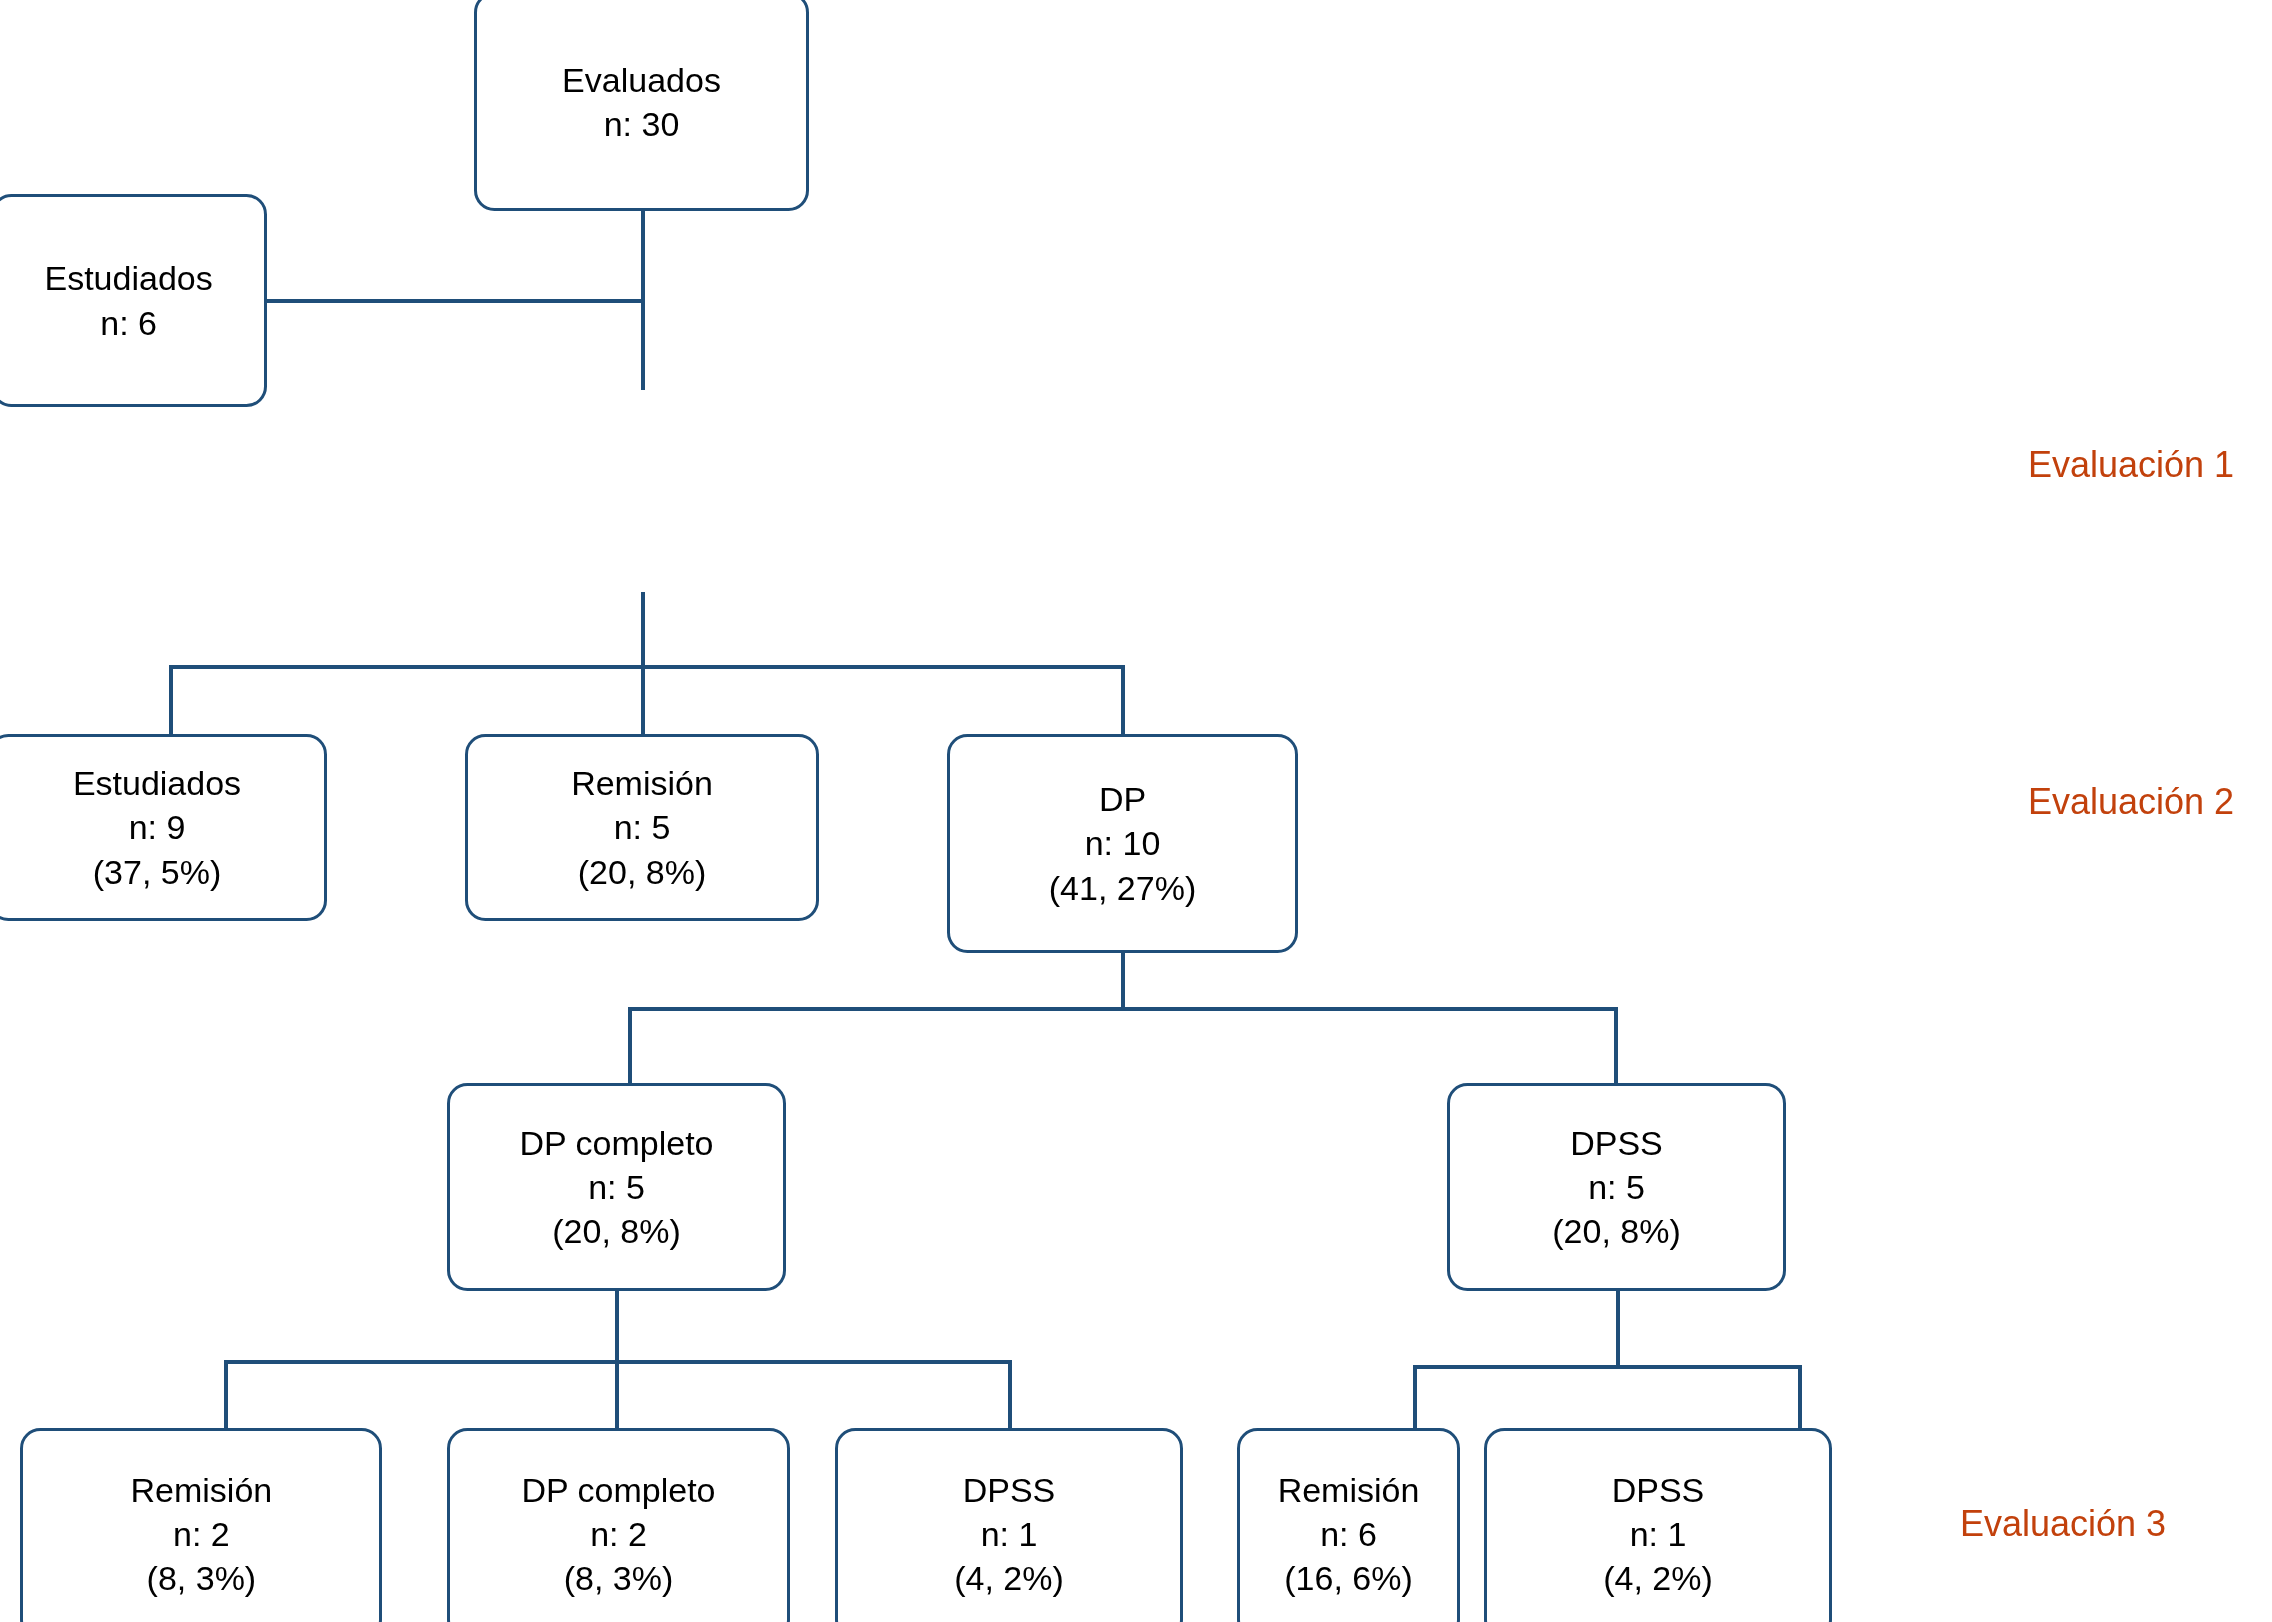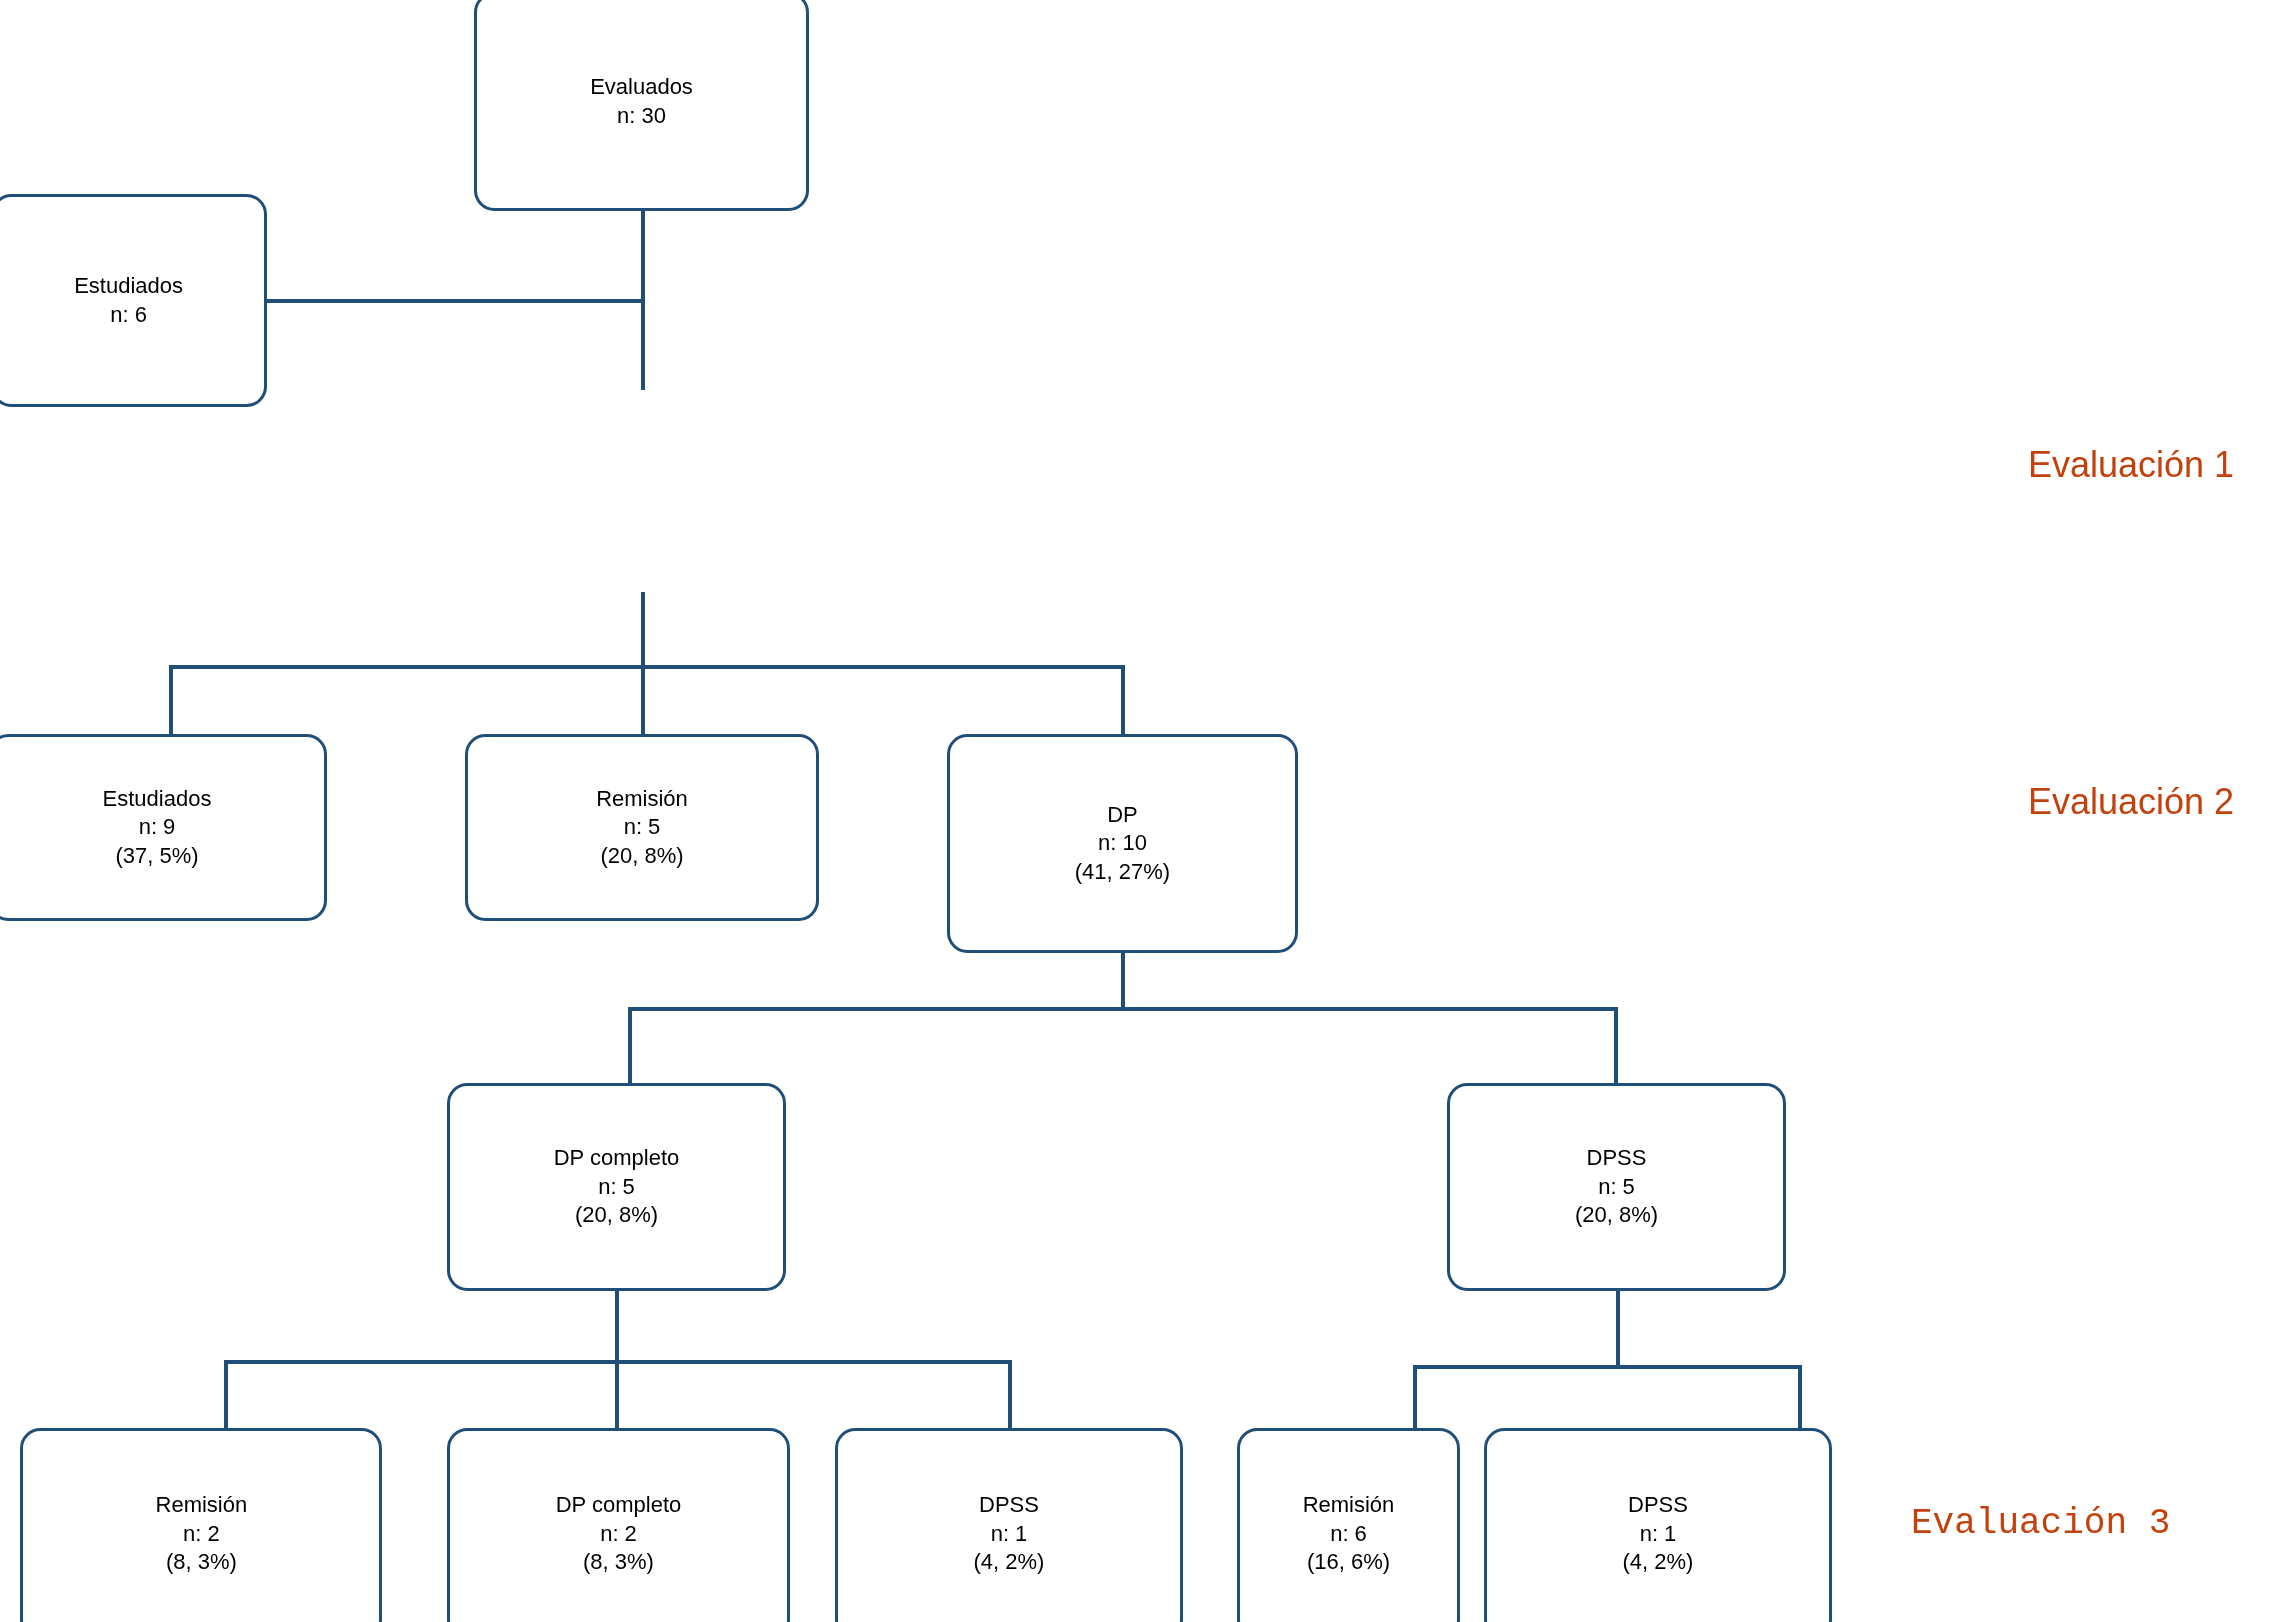--- a/index.html
+++ b/index.html
@@ -21,21 +21,21 @@
     border: 3.9px solid #1F4E79;
     border-radius: 20.4px;
     background: #ffffff;
     display: flex;
     flex-direction: column;
     align-items: center;
     justify-content: center;
     z-index: 2;
   }
   .node .line {
-    font-size: 22px;
+    font-size: 34px;
     line-height: 1.30;
     color: #000000;
     white-space: nowrap;
     text-align: center;
   }
   .conn {
     position: absolute;
     background: #1F4E79;
     z-index: 1;
   }
@@ -145,16 +145,16 @@
   </div>
 
   <div class="node" style="left:1484px; top:1428px; width:348px; height:212px;">
     <div class="line">DPSS</div>
     <div class="line">n: 1</div>
     <div class="line">(4, 2%)</div>
   </div>
 
   <div class="stage-label" style="left:2028px; top:444px;">Evaluación 1</div>
   <div class="stage-label" style="left:2028px; top:781px;">Evaluación 2</div>
-  <div class="stage-label" style="left:1911px; top:1503px;font-family:Liberation Mono, monospace;">Evaluación 3</div>
+  <div class="stage-label" style="left:1960px; top:1503px;">Evaluación 3</div>
 
 </div>
 
 
 </body></html>

